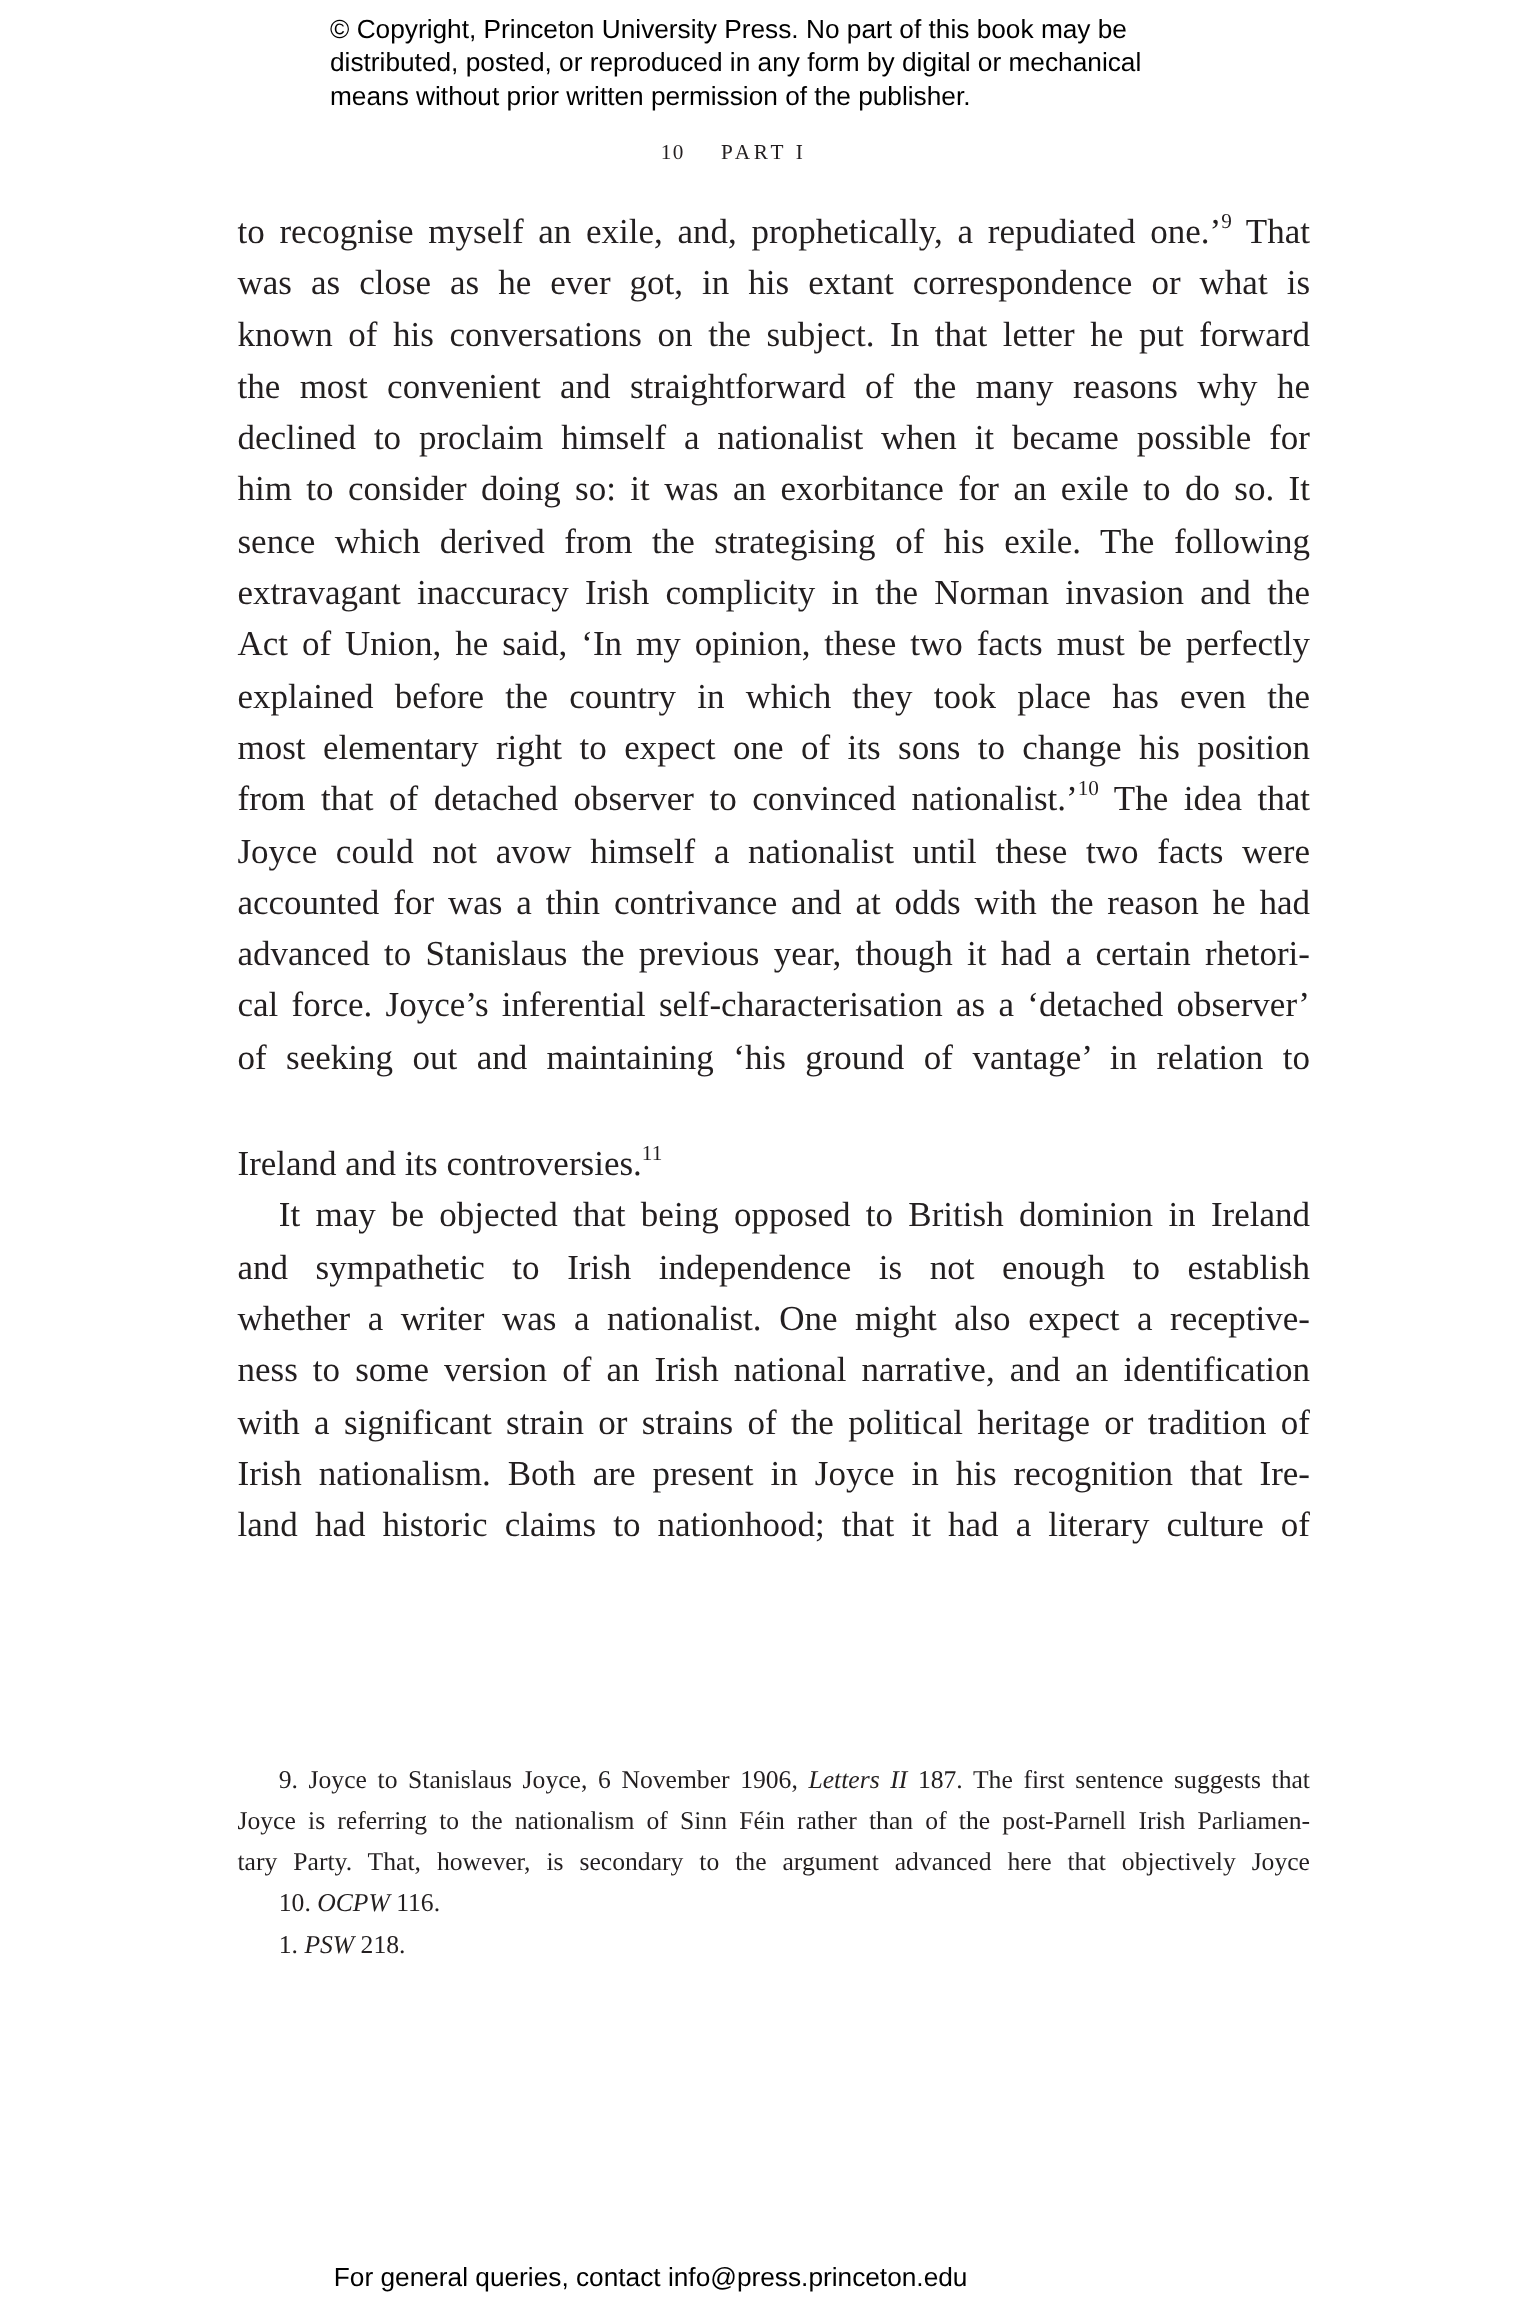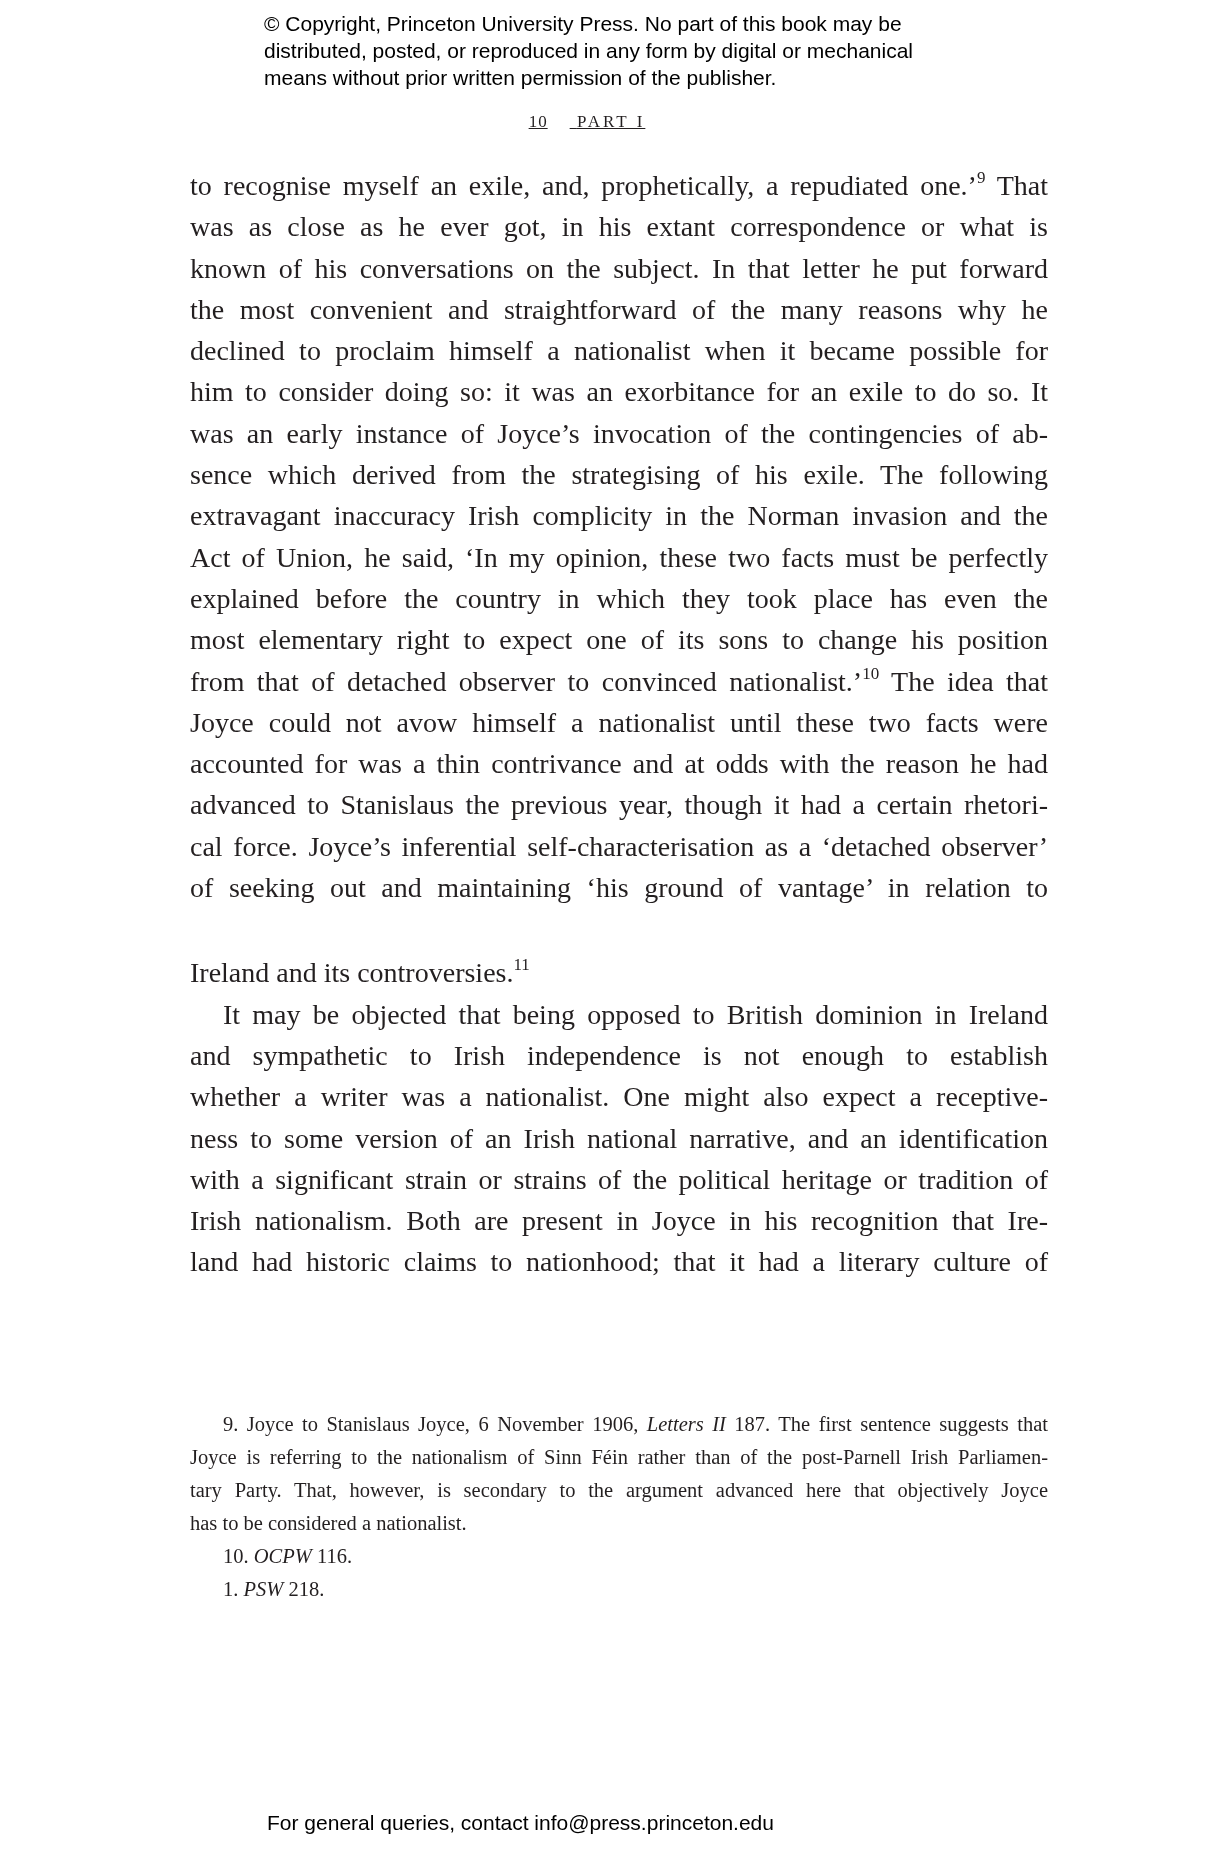--- a/index.html
+++ b/index.html
@@ -3,21 +3,21 @@
 <meta charset="utf-8">
 <style>
   html, body { margin: 0; padding: 0; background: #ffffff; }
   body { width: 1225px; height: 1850px; position: relative; overflow: hidden; color: #231f20; }
   .copyright {
     position: absolute; left: 264px; top: 10px; width: 760px;
     font-family: "Liberation Sans", sans-serif; font-size: 21px; line-height: 27px; color: #000;
   }
   .running-head {
     position: absolute; left: 0; width: 1174px; top: 112px; text-align: center;
-    font-family: "Liberation Serif", serif; font-size: 17px; letter-spacing: 3px; color: #231f20; text-decoration: underline;
+    font-family: "Liberation Serif", serif; font-size: 17px; letter-spacing: 3px; color: #231f20;
   }
   .running-head .pg { margin-right: 22px; letter-spacing: 1px; }
   .body-text {
     position: absolute; left: 190px; top: 165px; width: 858px;
     font-family: "Liberation Serif", serif; font-size: 28px; line-height: 41.3px;
   }
   .line { display: block; white-space: nowrap; text-align: justify; text-align-last: justify; height: 41.3px; }
   .line.last { text-align-last: left; margin-top: 44px; }
   .line.indent { padding-left: 33px; }
   sup { font-size: 17px; line-height: 0; vertical-align: 12px; }
@@ -49,21 +49,20 @@
 </div>
 
 <div class="body-text">
   <div>
     <span class="line"><span>to recognise myself an exile, and, prophetically, a repudiated one.’</span><sup>9</sup><span> That</span></span>
     <span class="line">was as close as he ever got, in his extant correspondence or what is</span>
     <span class="line">known of his conversations on the subject. In that letter he put forward</span>
     <span class="line">the most convenient and straightforward of the many reasons why he</span>
     <span class="line">declined to proclaim himself a nationalist when it became possible for</span>
     <span class="line">him to consider doing so: it was an exorbitance for an exile to do so. It</span>
-    <span class="line">was an early instance of Joyce’s invocation of the contingencies of ab-</span>
     <span class="line">sence which derived from the strategising of his exile. The following</span>
     <span class="line">extravagant inaccuracy Irish complicity in the Norman invasion and the</span>
     <span class="line">Act of Union, he said, ‘In my opinion, these two facts must be perfectly</span>
     <span class="line">explained before the country in which they took place has even the</span>
     <span class="line">most elementary right to expect one of its sons to change his position</span>
     <span class="line"><span>from that of detached observer to convinced nationalist.’</span><sup>10</sup><span> The idea that</span></span>
     <span class="line">Joyce could not avow himself a nationalist until these two facts were</span>
     <span class="line">accounted for was a thin contrivance and at odds with the reason he had</span>
     <span class="line">advanced to Stanislaus the previous year, though it had a certain rhetori-</span>
     <span class="line">cal force. Joyce’s inferential self-characterisation as a ‘detached observer’</span>
@@ -79,21 +78,20 @@
     <span class="line">Irish nationalism. Both are present in Joyce in his recognition that Ire-</span>
     <span class="line">land had historic claims to nationhood; that it had a literary culture of</span>
   </div>
 </div>
 
 <div class="footnotes">
   <div>
     <span class="fn-line indent"><span>9. Joyce to Stanislaus Joyce, 6 November 1906, </span><em>Letters II</em><span> 187. The first sentence suggests that</span></span>
     <span class="fn-line">Joyce is referring to the nationalism of Sinn Féin rather than of the post-Parnell Irish Parliamen-</span>
     <span class="fn-line">tary Party. That, however, is secondary to the argument advanced here that objectively Joyce</span>
-    <span class="fn-line last">has to be considered a nationalist.</span>
   </div>
   <div>
     <span class="fn-line indent last"><span>10. </span><em>OCPW</em><span> 116.</span></span>
   </div>
   <div>
     <span class="fn-line indent last"><span>1. </span><em>PSW</em><span> 218.</span></span>
   </div>
 </div>
 
 <div class="footer">For general queries, contact info@press.princeton.edu</div>

